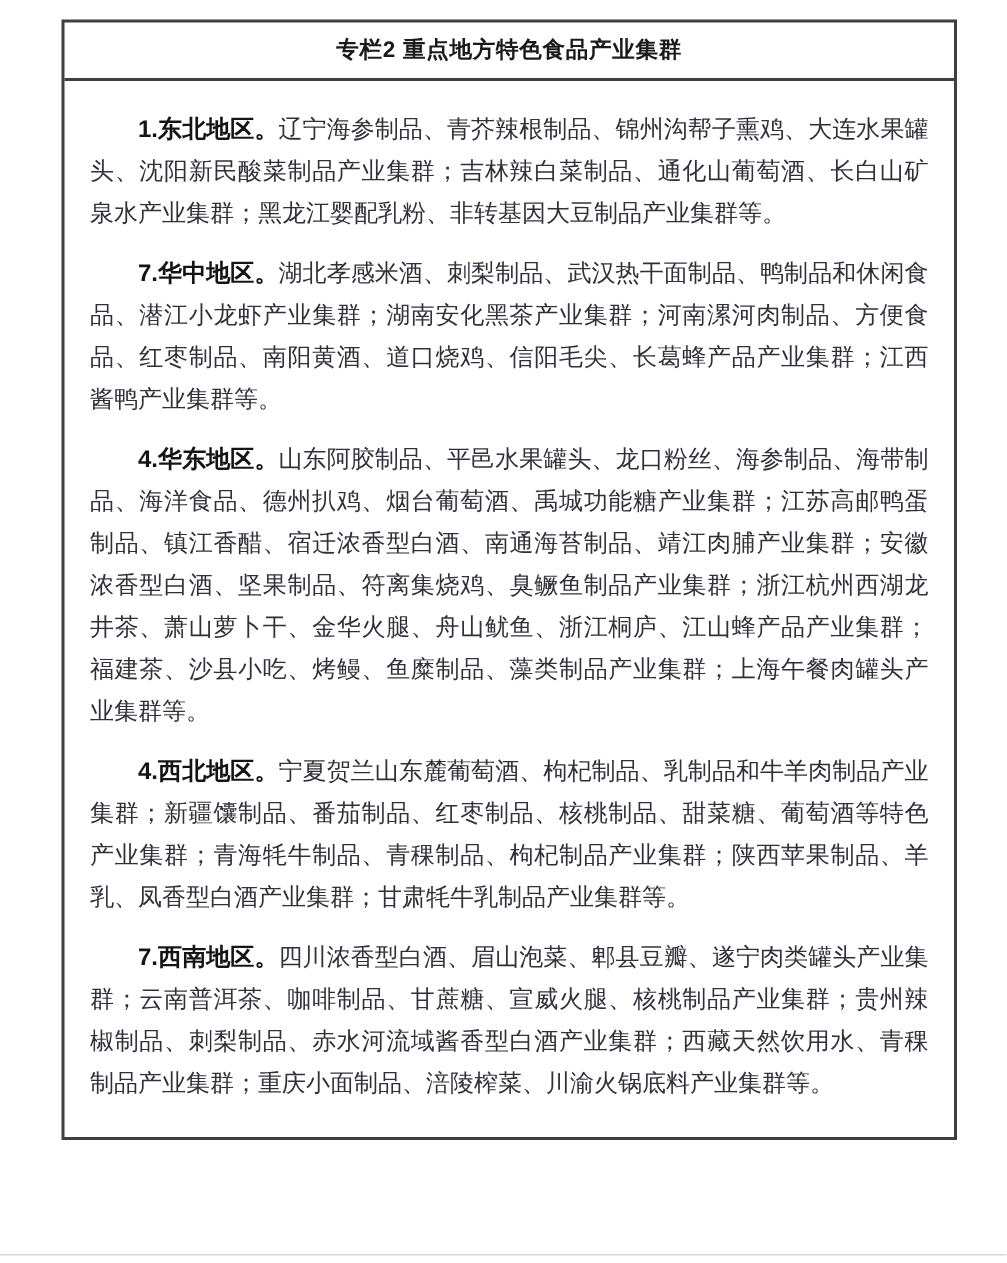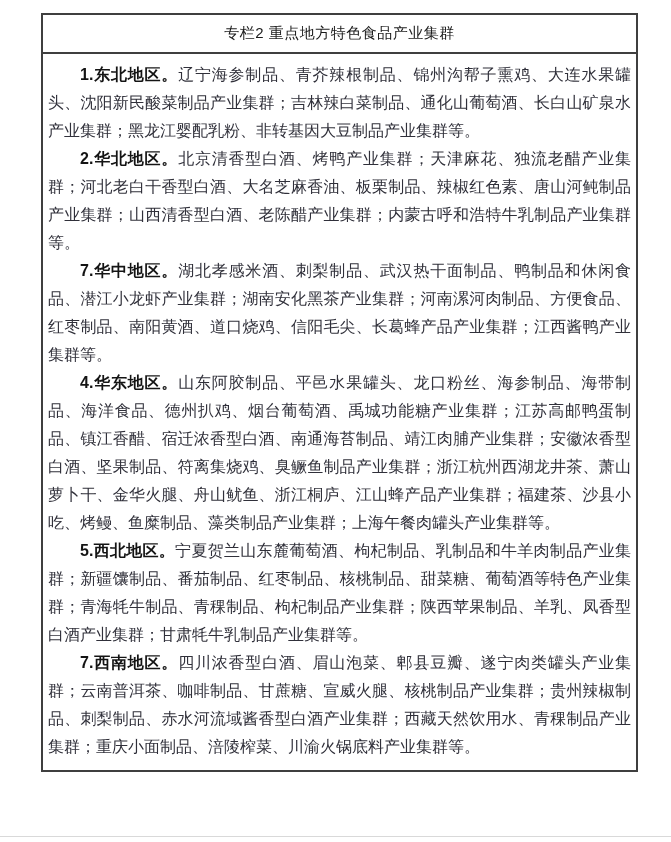--- a/index.html
+++ b/index.html
@@ -10,44 +10,43 @@
   }
   .doc-box{
     position:absolute;left:41px;top:13px;width:597px;
     border:2px solid #3f3f3f;background:#ffffff;box-sizing:border-box;
   }
   .doc-title-row{
     height:37px;display:flex;align-items:center;justify-content:center;
     border-bottom:2px solid #3f3f3f;
   }
   .doc-title{
-    font-size:15px;font-weight:normal;color:#1a1a1a;letter-spacing:.5px;
+    font-size:15px;font-weight:bold;color:#1a1a1a;letter-spacing:.5px;
   }
   .doc-body{
     padding:7px 5px 9px 5px;
     font-size:16px;line-height:28px;color:#30303a;
     text-align:justify;text-justify:inter-ideograph;
   }
-  .doc-body p{margin:0;text-indent:2em;}
+  .doc-body p{margin:12px;text-indent:2em;}
   .region-label{font-weight:bold;color:#141414;}
   .page-edge-line{
     position:absolute;left:0;top:836px;width:671px;height:1px;
     background:#d9d9d9;
   }
 </style>
 </head>
 <body>
 
 <div class="doc-box">
   <div class="doc-title-row">
     <span class="doc-title">专栏2 重点地方特色食品产业集群</span>
   </div>
   <div class="doc-body">
     <p><span class="region-label">1.东北地区。</span><span>辽宁海参制品、青芥辣根制品、锦州沟帮子熏鸡、大连水果罐头、沈阳新民酸菜制品产业集群；吉林辣白菜制品、通化山葡萄酒、长白山矿泉水产业集群；黑龙江婴配乳粉、非转基因大豆制品产业集群等。</span></p>
-    <p><span class="region-label">2.华北地区。</span><span>北京清香型白酒、烤鸭产业集群；天津麻花、独流老醋产业集群；河北老白干香型白酒、大名芝麻香油、板栗制品、辣椒红色素、唐山河鲀制品产业集群；山西清香型白酒、老陈醋产业集群；内蒙古呼和浩特牛乳制品产业集群等。</span></p>
     <p><span class="region-label">7.华中地区。</span><span>湖北孝感米酒、刺梨制品、武汉热干面制品、鸭制品和休闲食品、潜江小龙虾产业集群；湖南安化黑茶产业集群；河南漯河肉制品、方便食品、红枣制品、南阳黄酒、道口烧鸡、信阳毛尖、长葛蜂产品产业集群；江西酱鸭产业集群等。</span></p>
     <p><span class="region-label">4.华东地区。</span><span>山东阿胶制品、平邑水果罐头、龙口粉丝、海参制品、海带制品、海洋食品、德州扒鸡、烟台葡萄酒、禹城功能糖产业集群；江苏高邮鸭蛋制品、镇江香醋、宿迁浓香型白酒、南通海苔制品、靖江肉脯产业集群；安徽浓香型白酒、坚果制品、符离集烧鸡、臭鳜鱼制品产业集群；浙江杭州西湖龙井茶、萧山萝卜干、金华火腿、舟山鱿鱼、浙江桐庐、江山蜂产品产业集群；福建茶、沙县小吃、烤鳗、鱼糜制品、藻类制品产业集群；上海午餐肉罐头产业集群等。</span></p>
-    <p><span class="region-label">5.西北地区。</span><span>宁夏贺兰山东麓葡萄酒、枸杞制品、乳制品和牛羊肉制品产业集群；新疆馕制品、番茄制品、红枣制品、核桃制品、甜菜糖、葡萄酒等特色产业集群；青海牦牛制品、青稞制品、枸杞制品产业集群；陕西苹果制品、羊乳、凤香型白酒产业集群；甘肃牦牛乳制品产业集群等。</span></p>
+    <p><span class="region-label">4.西北地区。</span><span>宁夏贺兰山东麓葡萄酒、枸杞制品、乳制品和牛羊肉制品产业集群；新疆馕制品、番茄制品、红枣制品、核桃制品、甜菜糖、葡萄酒等特色产业集群；青海牦牛制品、青稞制品、枸杞制品产业集群；陕西苹果制品、羊乳、凤香型白酒产业集群；甘肃牦牛乳制品产业集群等。</span></p>
     <p><span class="region-label">7.西南地区。</span><span>四川浓香型白酒、眉山泡菜、郫县豆瓣、遂宁肉类罐头产业集群；云南普洱茶、咖啡制品、甘蔗糖、宣威火腿、核桃制品产业集群；贵州辣椒制品、刺梨制品、赤水河流域酱香型白酒产业集群；西藏天然饮用水、青稞制品产业集群；重庆小面制品、涪陵榨菜、川渝火锅底料产业集群等。</span></p>
   </div>
 </div>
 
 <div class="page-edge-line"></div>
 
 </body></html>

